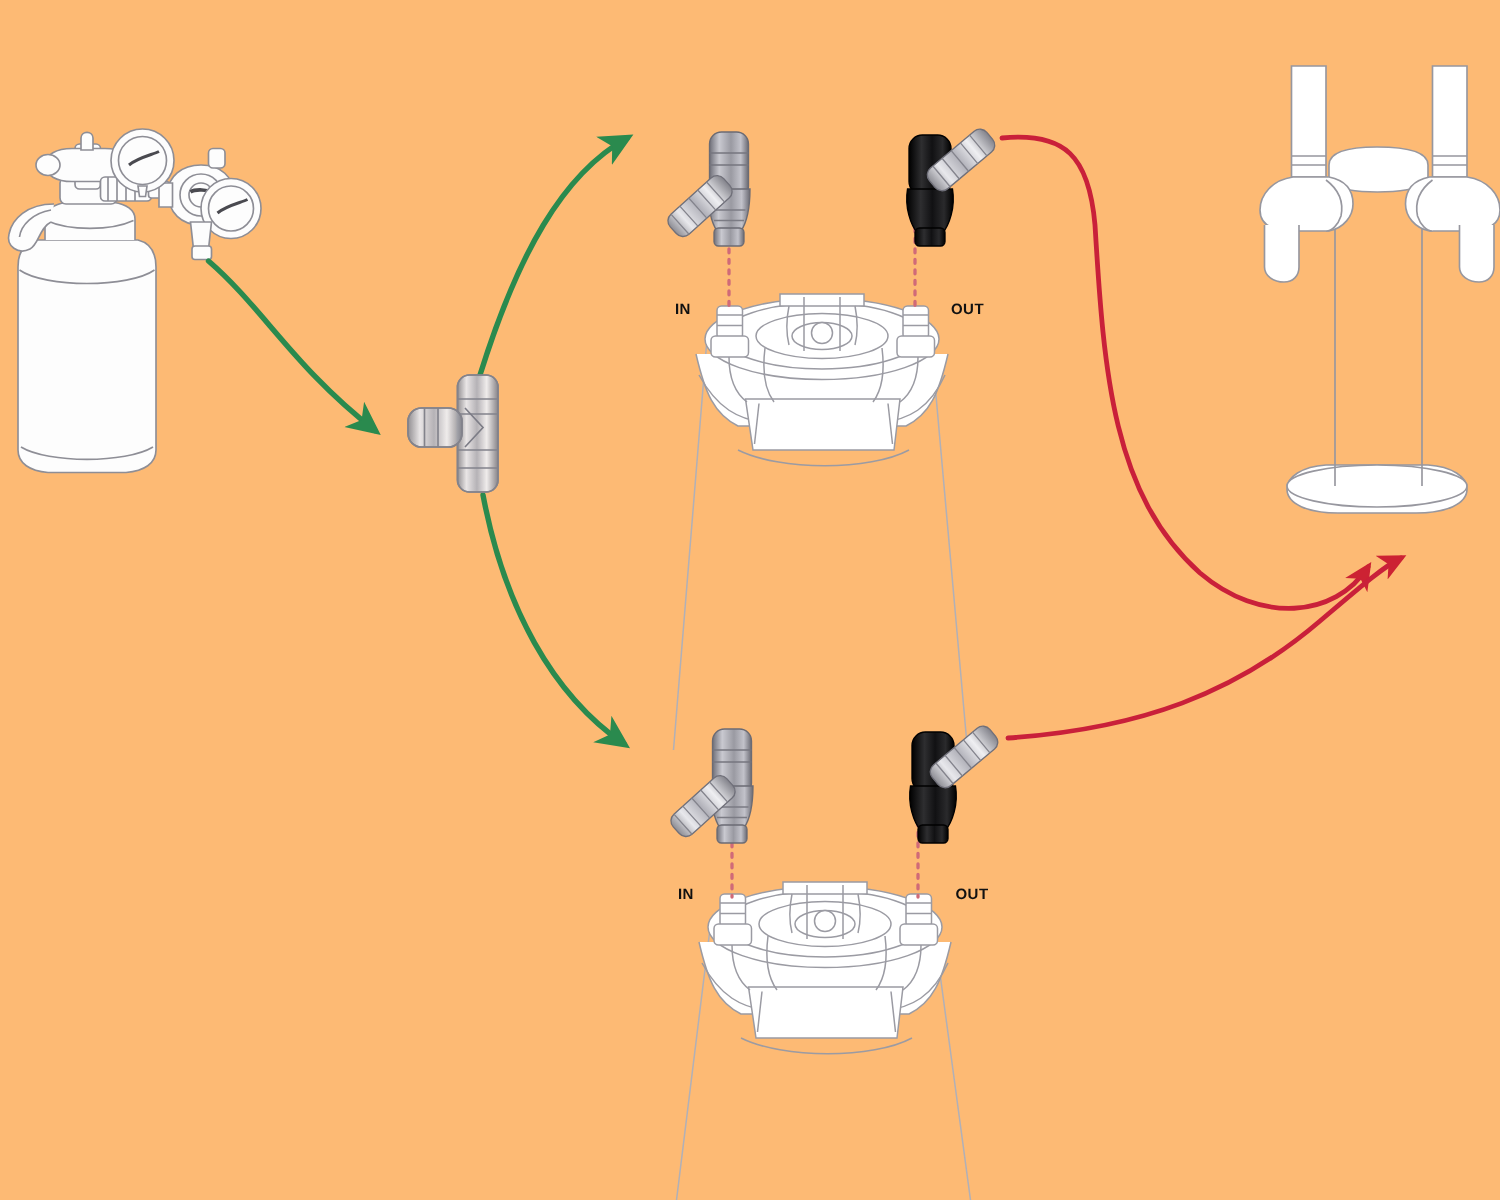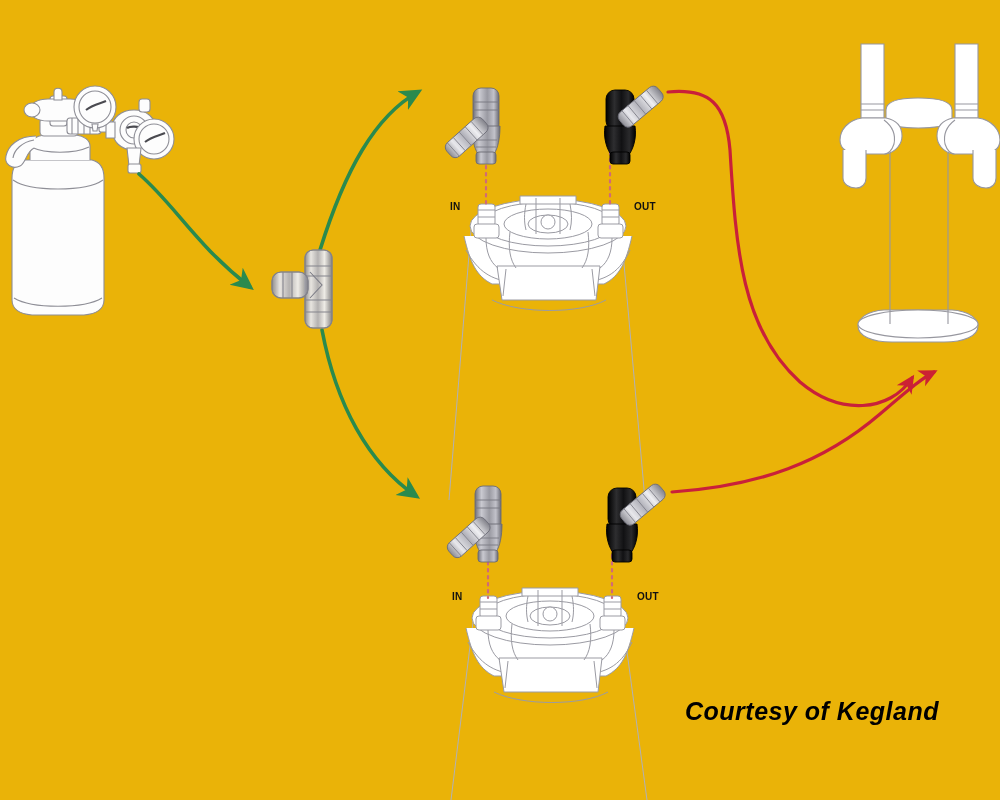--- a/index.html
+++ b/index.html
@@ -8,21 +8,21 @@
     padding: 0;
     background: #ffffff;
   }
   body {
     font-family: "Liberation Sans", sans-serif;
   }
   #canvas {
     position: relative;
     width: 1000px;
     height: 800px;
-    background: #eab308;
+    background: #fdba74;
     overflow: hidden;
   }
   #art {
     position: absolute;
     left: 0;
     top: 0;
     width: 1000px;
     height: 800px;
   }
   .credit {
@@ -328,15 +328,14 @@
                  L996,150"></path>
       </g>
     </g>
   </svg>
 
   <div class="port-label" id="label-in-top">IN</div>
   <div class="port-label" id="label-out-top">OUT</div>
   <div class="port-label" id="label-in-bot">IN</div>
   <div class="port-label" id="label-out-bot">OUT</div>
 
-  <div class="credit">Courtesy of Kegland</div>
 
 </div>
 
 </body></html>

